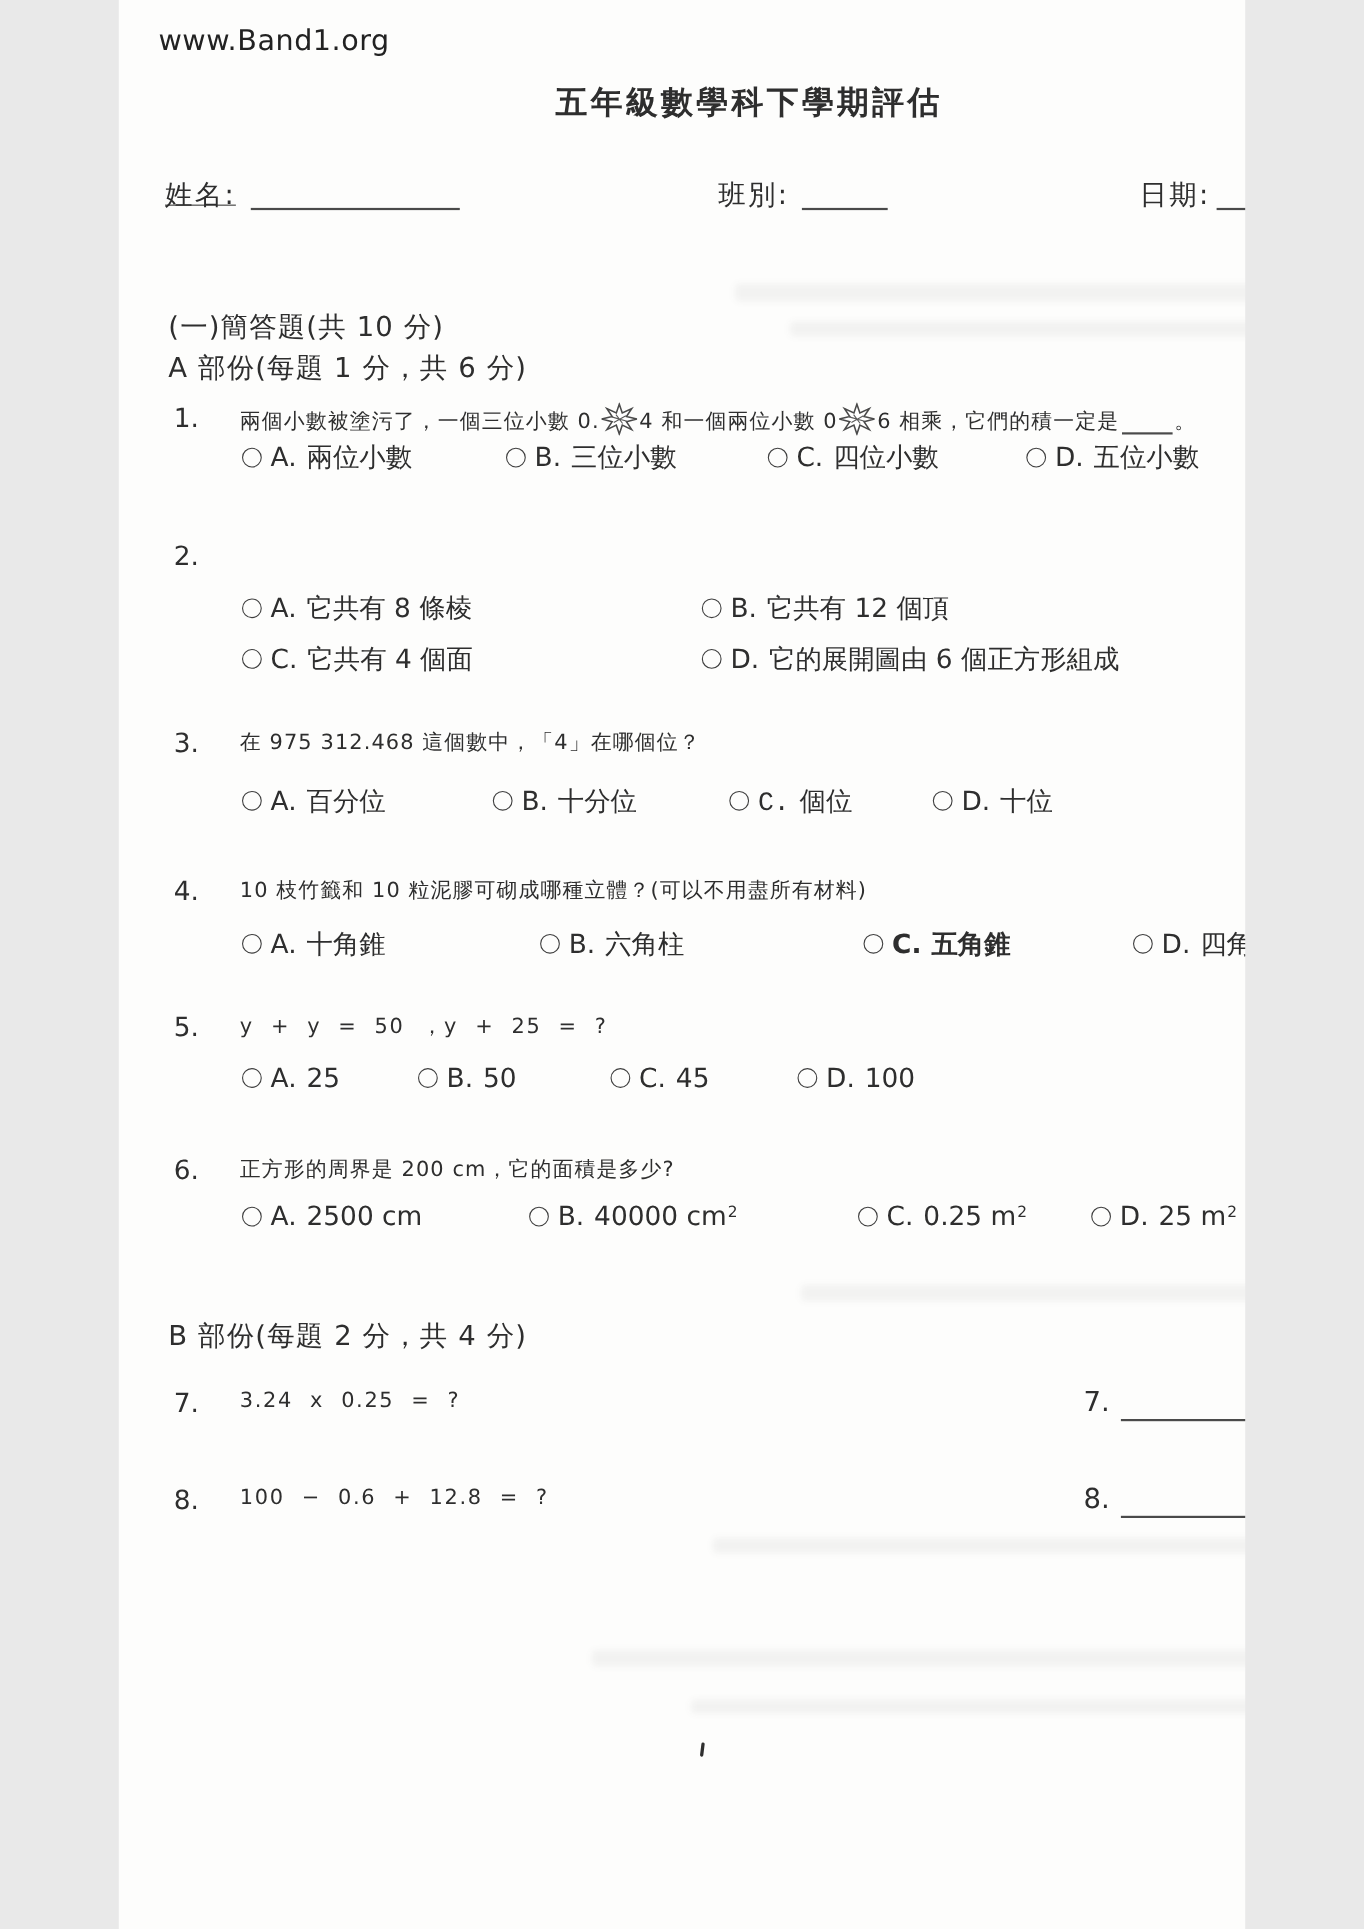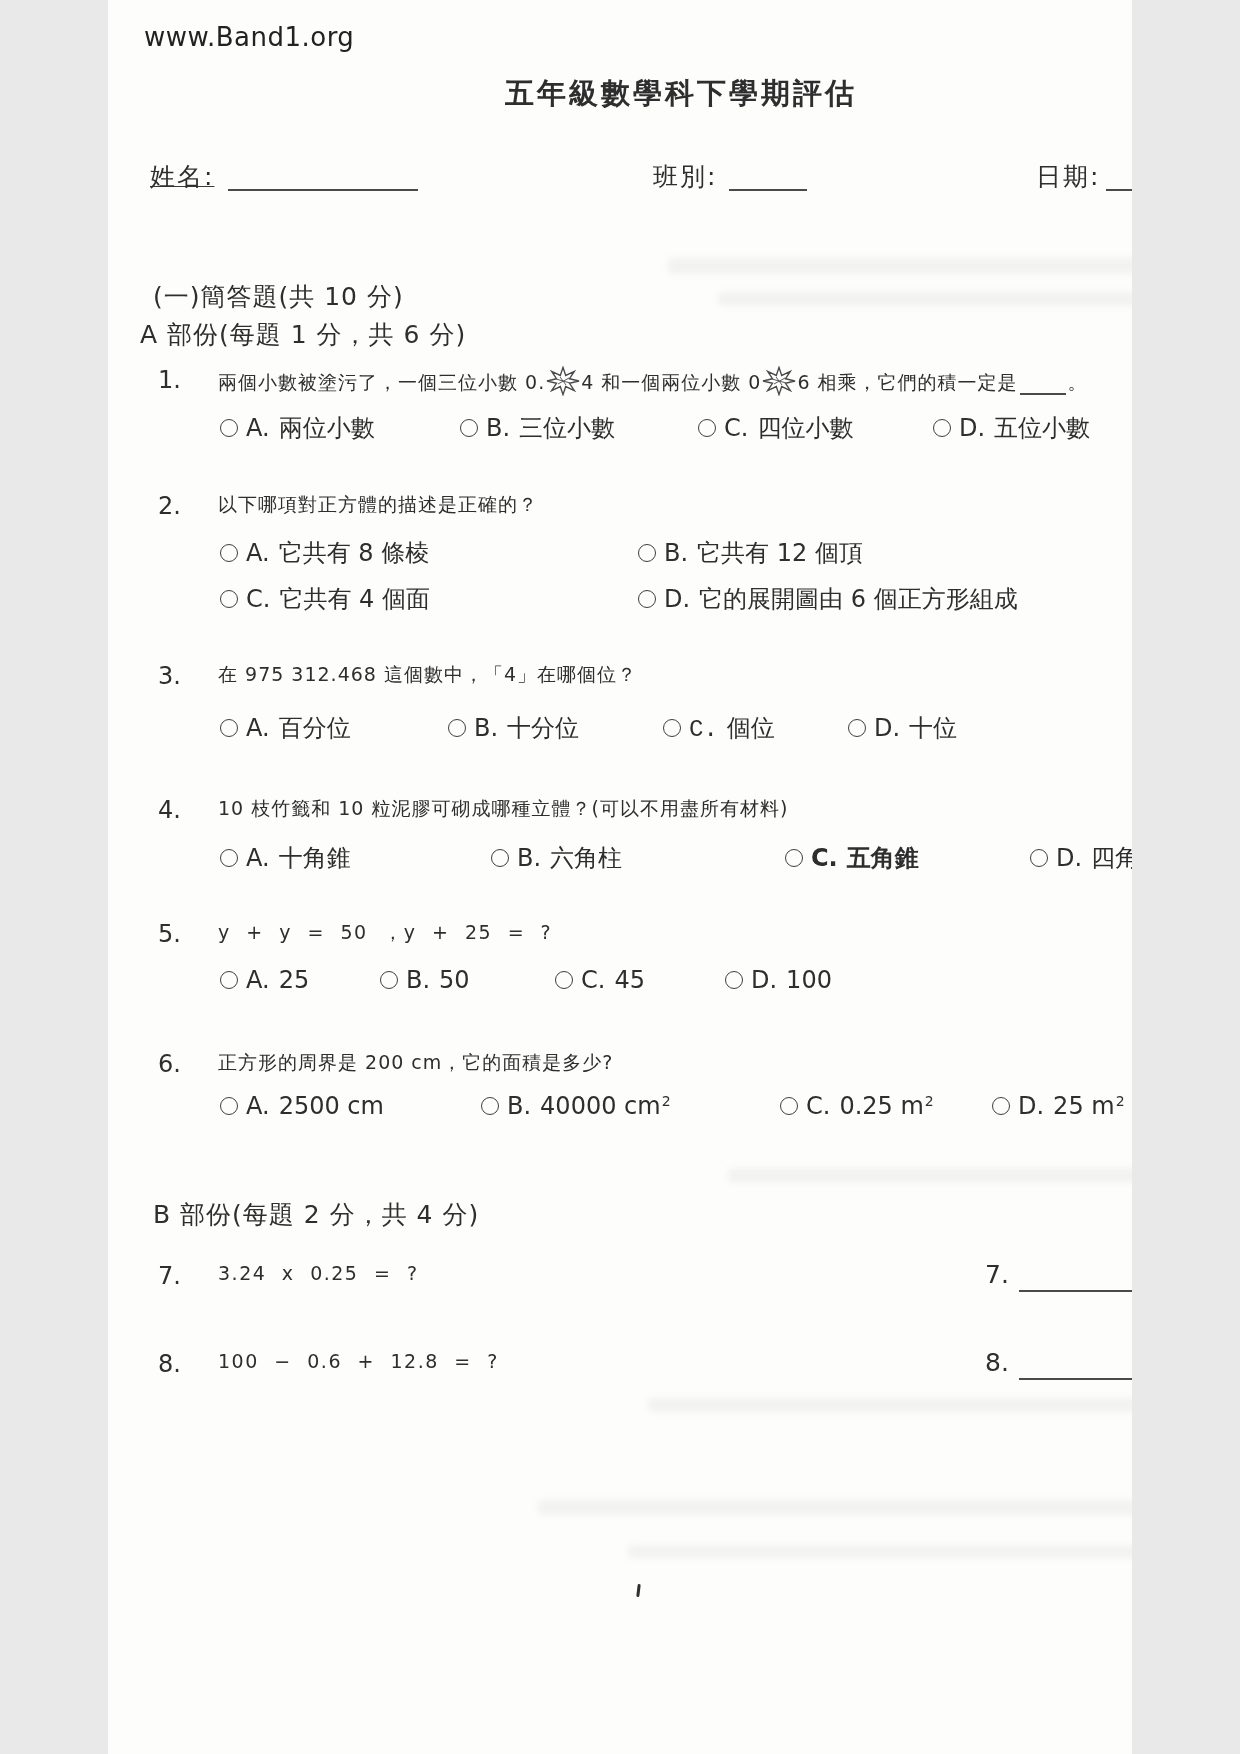--- a/index.html
+++ b/index.html
@@ -75,44 +75,43 @@
     <span class="info-label">姓名:</span><span class="blank w190"></span>
   </div>
   <div class="abs" style="left:545px; top:160px;">
     <span class="info-label">班別:</span><span class="blank w78"></span>
   </div>
   <div class="abs" style="left:928px; top:160px;">
     <span class="info-label">日期:</span><span class="blank w170"></span>
   </div>
 
   <div class="abs section-heading" style="left:45px; top:280px;">(一)簡答題(共 10 分)</div>
-  <div class="abs section-heading" style="left:32px; top:318px;">A 部份(每題 1 分，共 6 分)</div>
+  <div class="abs section-heading" style="left:45px; top:318px;">A 部份(每題 1 分，共 6 分)</div>
 
   <div class="qrow" style="top:366px;">
     <span class="qnum">1.</span>
     <span class="stem">
       <span>兩個小數被塗污了，一個三位小數 0.</span><svg class="splat-icon" width="34" height="30" viewBox="0 0 34 30">
           <polygon points="33,15 23.5,12.7 28.3,5.4 19.7,9.5 17,1.4 14.3,9.5 5.7,5.4 10.5,12.7 1,15 10.5,17.3 5.7,24.6 14.3,20.5 17,28.6 19.7,20.5 28.3,24.6 23.5,17.3" fill="#ffffff" stroke="#4a4a4a" stroke-width="1.4"></polygon>
           <path d="M10 13 L24 17 M12 18 L23 12 M14 11 L20 19" stroke="#5a5a5a" stroke-width="1" fill="none"></path>
         </svg><span>4 和一個兩位小數 0</span><svg class="splat-icon" width="34" height="30" viewBox="0 0 34 30">
           <polygon points="33,15 23.5,12.7 28.3,5.4 19.7,9.5 17,1.4 14.3,9.5 5.7,5.4 10.5,12.7 1,15 10.5,17.3 5.7,24.6 14.3,20.5 17,28.6 19.7,20.5 28.3,24.6 23.5,17.3" fill="#ffffff" stroke="#4a4a4a" stroke-width="1.4"></polygon>
           <path d="M10 13 L24 17 M12 18 L23 12 M14 11 L20 19" stroke="#5a5a5a" stroke-width="1" fill="none"></path>
         </svg><span>6 相乘，它們的積一定是</span><span class="blank w46"></span><span>。</span>
     </span>
   </div>
-  <div class="optrow" style="top:412px;">
+  <div class="optrow" style="top:400px;">
     <span class="opt" style="left:112px;"><span class="circle"></span><span class="olabel">A.</span><span>兩位小數</span></span>
     <span class="opt" style="left:352px;"><span class="circle"></span><span class="olabel">B.</span><span>三位小數</span></span>
     <span class="opt" style="left:590px;"><span class="circle"></span><span class="olabel">C.</span><span>四位小數</span></span>
     <span class="opt" style="left:825px;"><span class="circle"></span><span class="olabel">D.</span><span>五位小數</span></span>
   </div>
 
   <div class="qrow" style="top:492px;">
     <span class="qnum">2.</span>
-    <span class="stem">以下哪項對正方體的描述是正確的？</span>
   </div>
   <div class="optrow" style="top:537px;">
     <span class="opt" style="left:112px;"><span class="circle"></span><span class="olabel">A.</span><span>它共有 8 條棱</span></span>
     <span class="opt" style="left:530px;"><span class="circle"></span><span class="olabel">B.</span><span>它共有 12 個頂</span></span>
   </div>
   <div class="optrow" style="top:583px;">
     <span class="opt" style="left:112px;"><span class="circle"></span><span class="olabel">C.</span><span>它共有 4 個面</span></span>
     <span class="opt" style="left:530px;"><span class="circle"></span><span class="olabel">D.</span><span>它的展開圖由 6 個正方形組成</span></span>
   </div>
 

